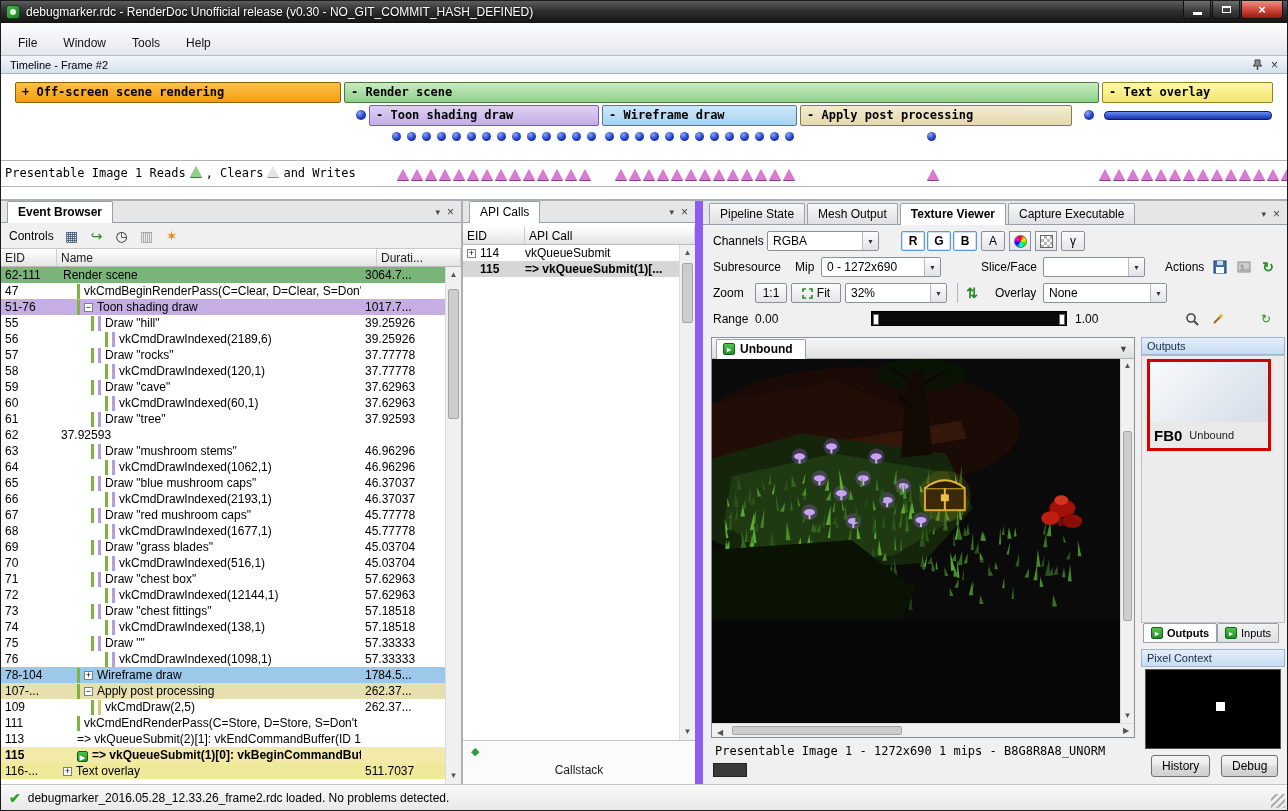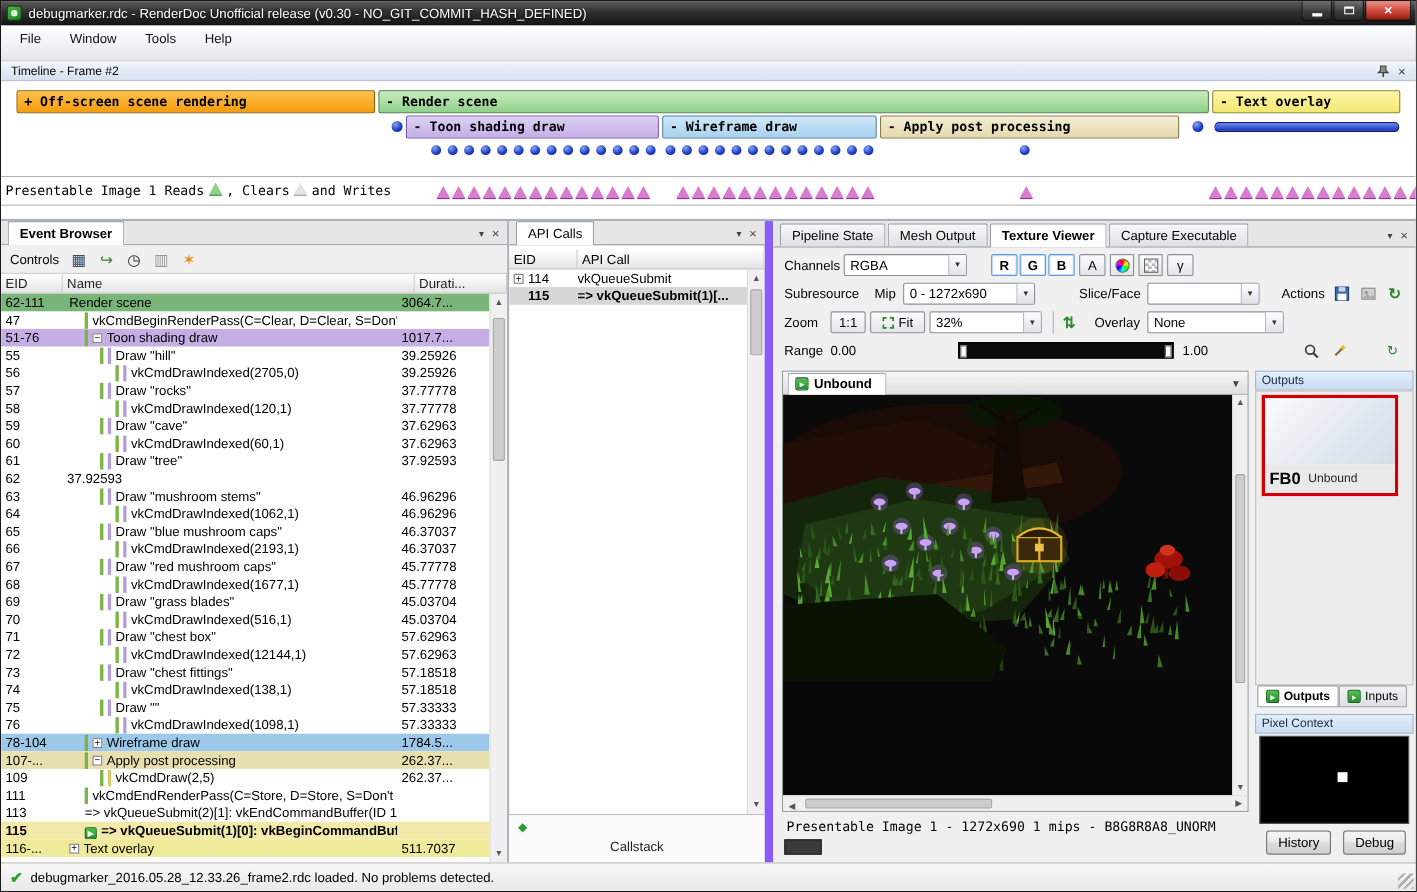--- a/index.html
+++ b/index.html
@@ -11,21 +11,21 @@
 .app-icon{width:14px;height:14px;border-radius:3px;background:linear-gradient(135deg,#4db848,#1d7a2a);border:1px solid #0a4a14;margin-right:6px;position:relative;flex:none}
 .app-icon::after{content:"";position:absolute;left:3px;top:3px;width:6px;height:6px;border-radius:50%;background:#dff5dd}
 .title-text{flex:1;font-size:12px;text-shadow:0 1px 2px #000;white-space:nowrap;overflow:hidden}
 .win-controls{display:flex;margin-right:4px;align-self:flex-start}
 .win-btn{width:28px;height:18px;border:1px solid #111;border-top:none;display:flex;align-items:center;justify-content:center;color:#fff;background:linear-gradient(#6e6e6e,#3a3a3a 60%,#262626);border-radius:0 0 3px 3px;margin-left:1px;cursor:default}
 .win-btn.close{background:linear-gradient(#ea9287,#cf4438 55%,#8f1c10);width:42px;font-weight:bold;font-size:13px}
 .glyph-min{width:9px;height:3px;background:#fff;margin-top:7px}
 .glyph-max{width:9px;height:7px;border:1px solid #fff;border-top:2px solid #fff}
 
 
-.menubar{position:absolute;top:22px;left:0;right:0;height:33px;background:linear-gradient(#fdfdfd,#f0f2f5 55%,#e3e7ed);border-bottom:1px solid #b9bfc9;display:flex;align-items:flex-start;padding:0 4px}
+.menubar{position:absolute;top:22px;left:0;right:0;height:33px;background:linear-gradient(#fdfdfd,#f0f2f5 55%,#e3e7ed);border-bottom:1px solid #b9bfc9;display:flex;align-items:flex-end;padding:0 4px}
 .menu-item{padding:5px 13px;color:#111}
 
 
 .tl-panel{position:absolute;top:55px;left:0;right:0;height:145px;background:#fff;border-bottom:2px solid #aab0b8}
 .tl-header{height:18px;background:linear-gradient(#f2f6fc,#d6e0ef);border-bottom:1px solid #a8b4c6;display:flex;align-items:center;padding:0 9px;font-size:11px}
 .tl-hicons{margin-left:auto;display:flex;gap:8px;align-items:center;color:#333}
 .tl-content{position:relative;height:124px;background:#fff;overflow:hidden}
 .tl-bar{position:absolute;height:21px;border-radius:2px;font-family:"DejaVu Sans Mono",monospace;font-weight:bold;font-size:12px;line-height:19px;padding-left:6px;white-space:nowrap;overflow:hidden;border:1px solid #555;cursor:default}
 .tl-dot{position:absolute;width:10px;height:10px;border-radius:50%;background:radial-gradient(circle at 35% 30%,#8aa4f4,#2040c8 55%,#0c1c7a)}
 .tl-bluebar{position:absolute;height:9px;border-radius:4px;background:linear-gradient(#6a8cf4,#1830b0);border:1px solid #0c1c7a}
@@ -256,21 +256,21 @@
               <div class="c-name" style="padding-left: 20px;"><span class="gb g"></span><span class="expander">−</span><span>Toon shading draw</span></div>
               <div class="c-dur">1017.7...</div>
             </div>
             <div class="eb-row">
               <div class="c-eid">55</div>
               <div class="c-name" style="padding-left: 34px;"><span class="gb g"></span><span class="gb p"></span><span>Draw "hill"</span></div>
               <div class="c-dur">39.25926</div>
             </div>
             <div class="eb-row">
               <div class="c-eid">56</div>
-              <div class="c-name" style="padding-left: 48px;"><span class="gb g"></span><span class="gb p"></span><span>vkCmdDrawIndexed(2705,0)</span></div>
+              <div class="c-name" style="padding-left: 48px;"><span class="gb g"></span><span class="gb p"></span><span>vkCmdDrawIndexed(2189,6)</span></div>
               <div class="c-dur">39.25926</div>
             </div>
             <div class="eb-row">
               <div class="c-eid">57</div>
               <div class="c-name" style="padding-left: 34px;"><span class="gb g"></span><span class="gb p"></span><span>Draw "rocks"</span></div>
               <div class="c-dur">37.77778</div>
             </div>
             <div class="eb-row">
               <div class="c-eid">58</div>
               <div class="c-name" style="padding-left: 48px;"><span class="gb g"></span><span class="gb p"></span><span>vkCmdDrawIndexed(120,1)</span></div>

